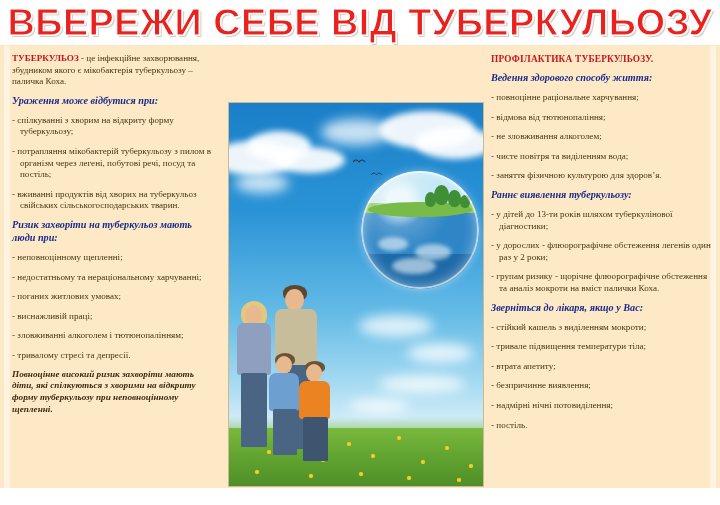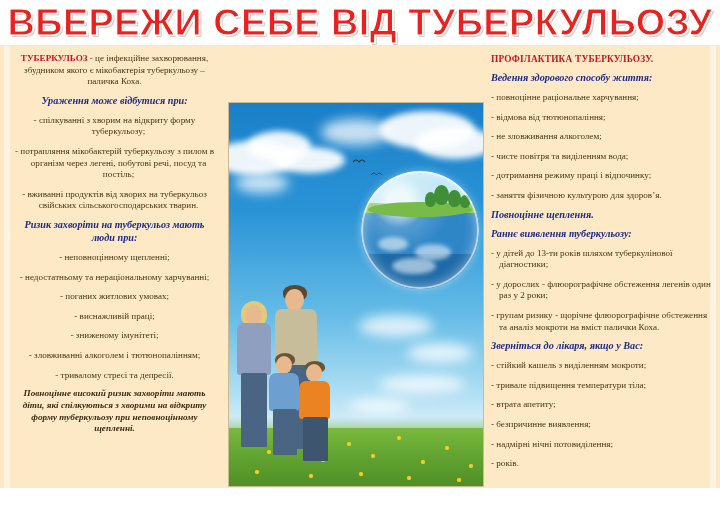--- a/index.html
+++ b/index.html
@@ -28,21 +28,21 @@
   #body-frame{position:absolute;left:0;top:45px;width:720px;height:443px;background:#fce8c4;}
   #body-inner{position:absolute;left:4px;top:1px;width:712px;height:441px;background:#fde9c6;}
 
   
   .rail{position:absolute;top:0;width:6px;height:443px;background:#fdf3e0;}
   .rail.left{left:0;}
   .rail.right{right:0;}
 
   
   .col{position:absolute;top:8px;color:#3a2a12;}
-  #col-left{left:12px;width:205px;text-align:center;}
+  #col-left{left:12px;width:205px;}
   #col-right{left:491px;width:222px;}
 
   .heading-red{
     color:#c4171a;font-weight:bold;font-size:9.3px;line-height:12px;
     font-family:"Liberation Serif",serif;letter-spacing:.2px;margin:0 0 4px 0;
   }
   .heading-blue{
     color:#1c2a8c;font-weight:bold;font-style:italic;font-size:10.2px;line-height:13px;
     font-family:"Liberation Serif",serif;margin:6px 0 2px 0;
   }
@@ -130,58 +130,55 @@
         <li>потрапляння мікобактерій туберкульозу з пилом в організм через легені, побутові речі, посуд та постіль;</li>
         <li>вживанні продуктів від хворих на туберкульоз свійських сільськогосподарських тварин.</li>
       </ul>
 
       <p class="heading-blue">Ризик захворіти на туберкульоз мають люди при:</p>
       <ul class="bullets">
         <li>неповноцінному щепленні;</li>
         <li>недостатньому та нераціональному харчуванні;</li>
         <li>поганих житлових умовах;</li>
         <li>виснажливій праці;</li>
-        <li>зниженому імунітеті;</li>
         <li>зловживанні алкоголем і тютюнопалінням;</li>
         <li>тривалому стресі та депресії.</li>
       </ul>
 
       <p class="note-italic">Повноцінне високий ризик захворіти мають діти, які спілкуються з хворими на відкриту форму туберкульозу при неповноцінному щепленні.</p>
     </div>
 
     <div class="col" id="col-right">
       <p class="heading-red">ПРОФІЛАКТИКА ТУБЕРКУЛЬОЗУ.</p>
 
       <p class="heading-blue">Ведення здорового способу життя:</p>
       <ul class="bullets">
         <li>повноцінне раціональне харчування;</li>
         <li>відмова від тютюнопаління;</li>
         <li>не зловживання алкоголем;</li>
         <li>чисте повітря та виділенням вода;</li>
-        <li>дотримання режиму праці і відпочинку;</li>
         <li>заняття фізичною культурою для здоров’я.</li>
       </ul>
 
-      <p class="heading-blue">Повноцінне щеплення.</p>
 
       <p class="heading-blue">Раннє виявлення туберкульозу:</p>
       <ul class="bullets">
         <li>у дітей до 13-ти років шляхом туберкулінової діагностики;</li>
         <li>у дорослих - флюорографічне обстеження легенів один раз у 2 роки;</li>
         <li>групам ризику - щорічне флюорографічне обстеження та аналіз мокроти на вміст палички Коха.</li>
       </ul>
 
       <p class="heading-blue">Зверніться до лікаря, якщо у Вас:</p>
       <ul class="bullets">
         <li>стійкий кашель з виділенням мокроти;</li>
         <li>тривале підвищення температури тіла;</li>
         <li>втрата апетиту;</li>
         <li>безпричинне виявлення;</li>
         <li>надмірні нічні потовиділення;</li>
-        <li>років.</li>
+        <li>постіль.</li>
       </ul>
     </div>
 
     <div id="photo">
 
       <div class="cloud" style="left:-18px;top:38px;width:86px;height:34px;"></div>
       <div class="cloud" style="left:18px;top:28px;width:64px;height:30px;"></div>
       <div class="cloud" style="left:44px;top:44px;width:72px;height:26px;"></div>
       <div class="cloud soft" style="left:92px;top:16px;width:70px;height:26px;"></div>
       <div class="cloud" style="left:150px;top:8px;width:96px;height:38px;"></div>

